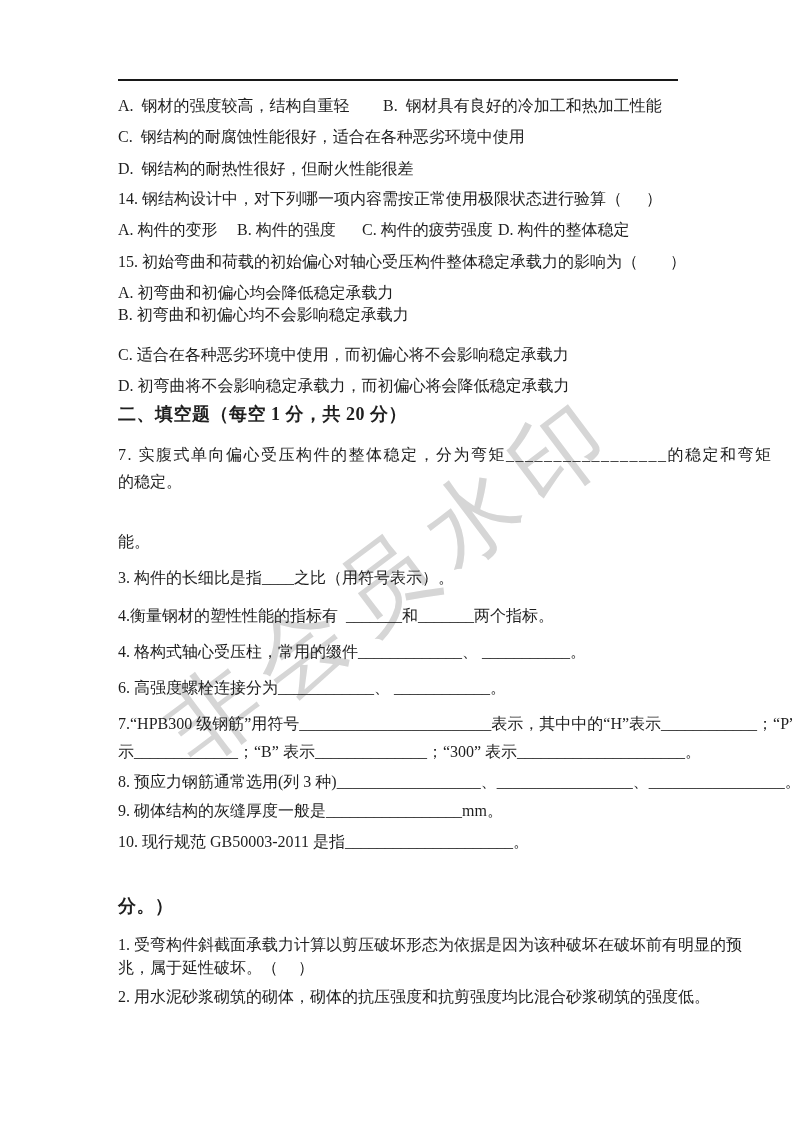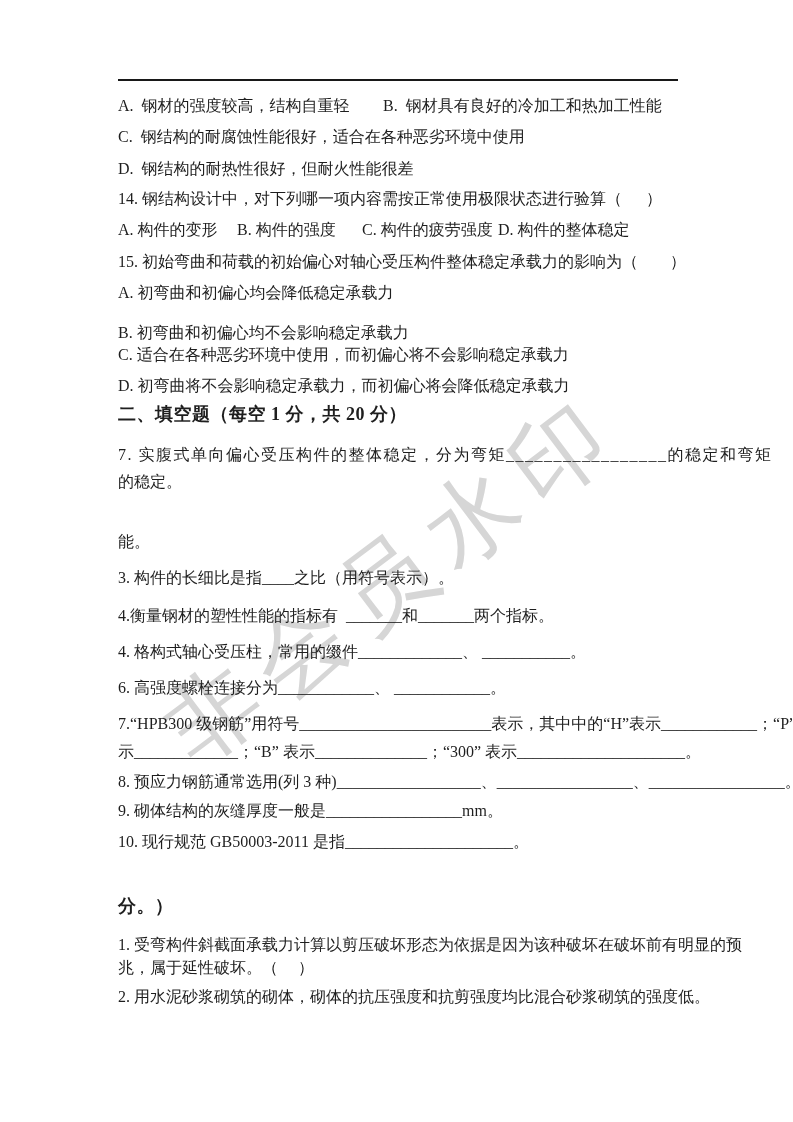--- a/index.html
+++ b/index.html
@@ -51,21 +51,21 @@
   <div class="line" style="top:190px">14. 钢结构设计中，对下列哪一项内容需按正常使用极限状态进行验算（      ）</div>
   <div class="line" style="top:221px">
     <span class="seg" style="left:0">A. 构件的变形</span>
     <span class="seg" style="left:119px">B. 构件的强度</span>
     <span class="seg" style="left:244px">C. 构件的疲劳强度</span>
     <span class="seg" style="left:380px">D. 构件的整体稳定</span>
   </div>
 
   <div class="line" style="top:253px">15. 初始弯曲和荷载的初始偏心对轴心受压构件整体稳定承载力的影响为（        ）</div>
   <div class="line" style="top:284px">A. 初弯曲和初偏心均会降低稳定承载力</div>
-  <div class="line" style="top:324px">B. 初弯曲和初偏心均不会影响稳定承载力</div>
+  <div class="line" style="top:306px">B. 初弯曲和初偏心均不会影响稳定承载力</div>
   <div class="line" style="top:346px">C. 适合在各种恶劣环境中使用，而初偏心将不会影响稳定承载力</div>
   <div class="line" style="top:377px">D. 初弯曲将不会影响稳定承载力，而初偏心将会降低稳定承载力</div>
 
   <div class="line bold" style="top:406px">二、填空题（每空 1 分，共 20 分）</div>
   <div class="line stretch" style="top:446px">7. 实腹式单向偏心受压构件的整体稳定，分为弯矩_________________的稳定和弯矩</div>
   <div class="line" style="top:473px">的稳定。</div>
   <div class="line" style="top:533px">能。</div>
   <div class="line" style="top:569px">3. 构件的长细比是指____之比（用符号表示）。</div>
   <div class="line" style="top:607px">4.衡量钢材的塑性性能的指标有  _______和_______两个指标。</div>
   <div class="line" style="top:643px">4. 格构式轴心受压柱，常用的缀件_____________、 ___________。</div>

